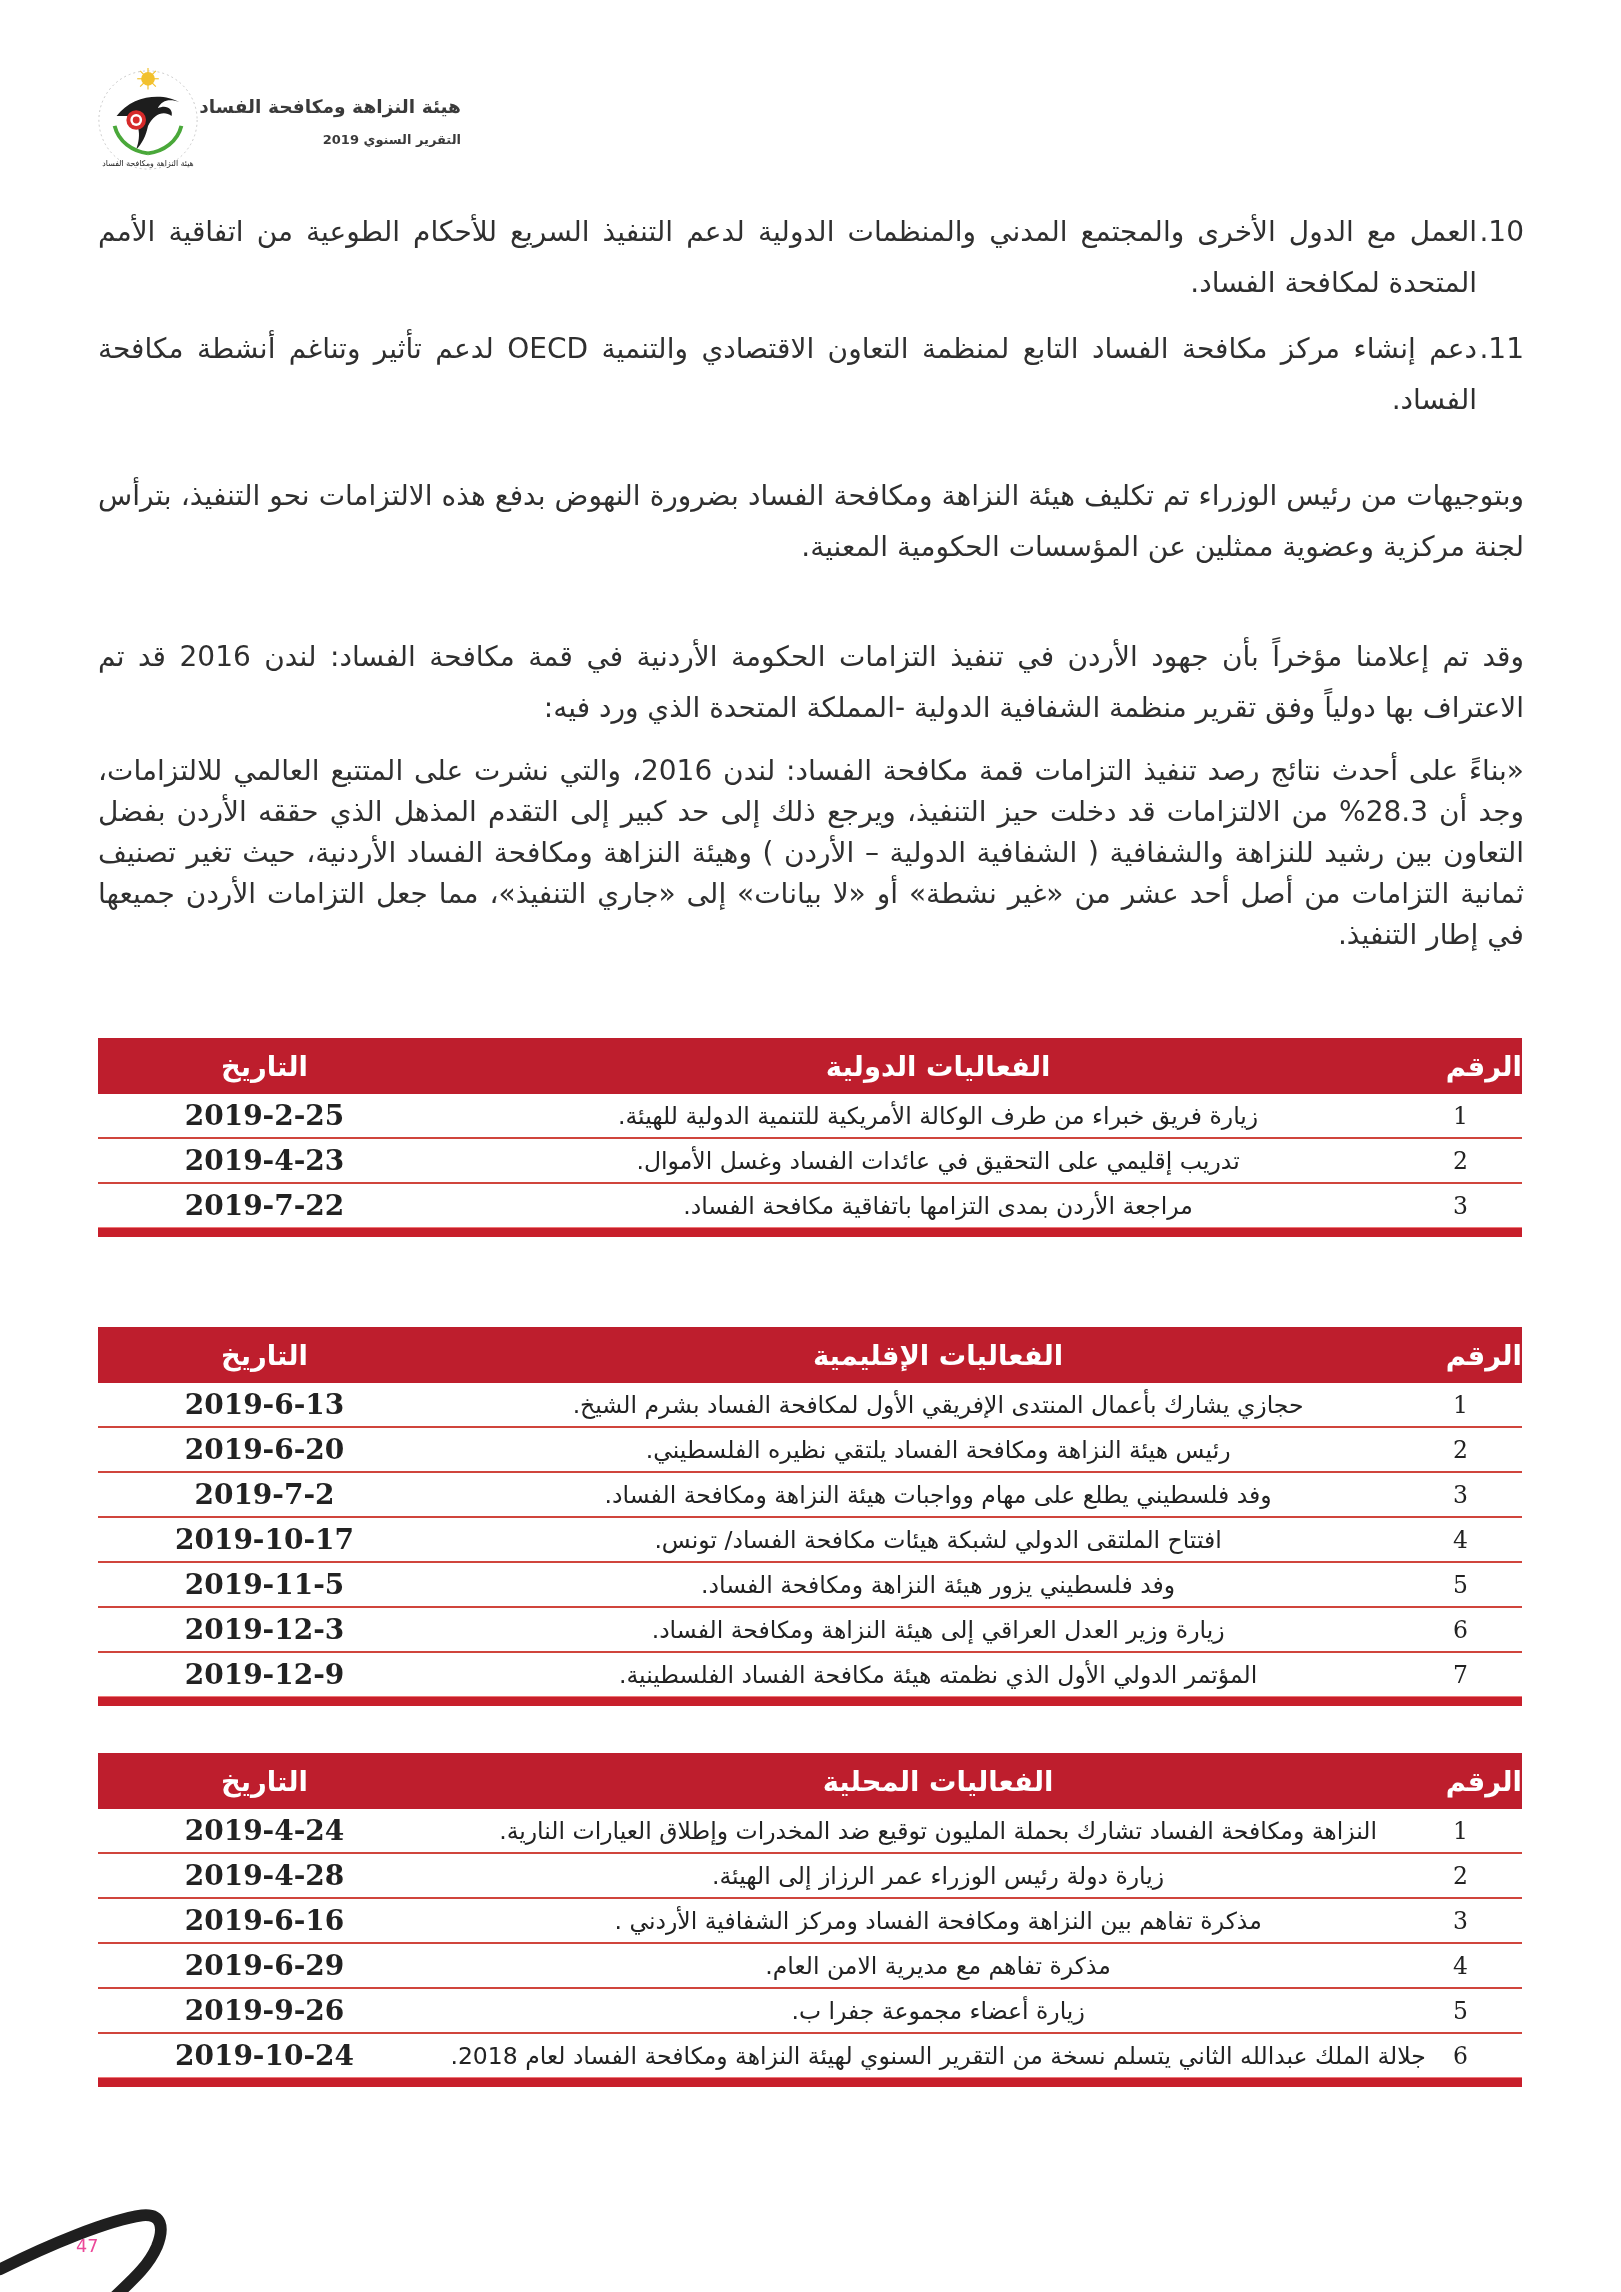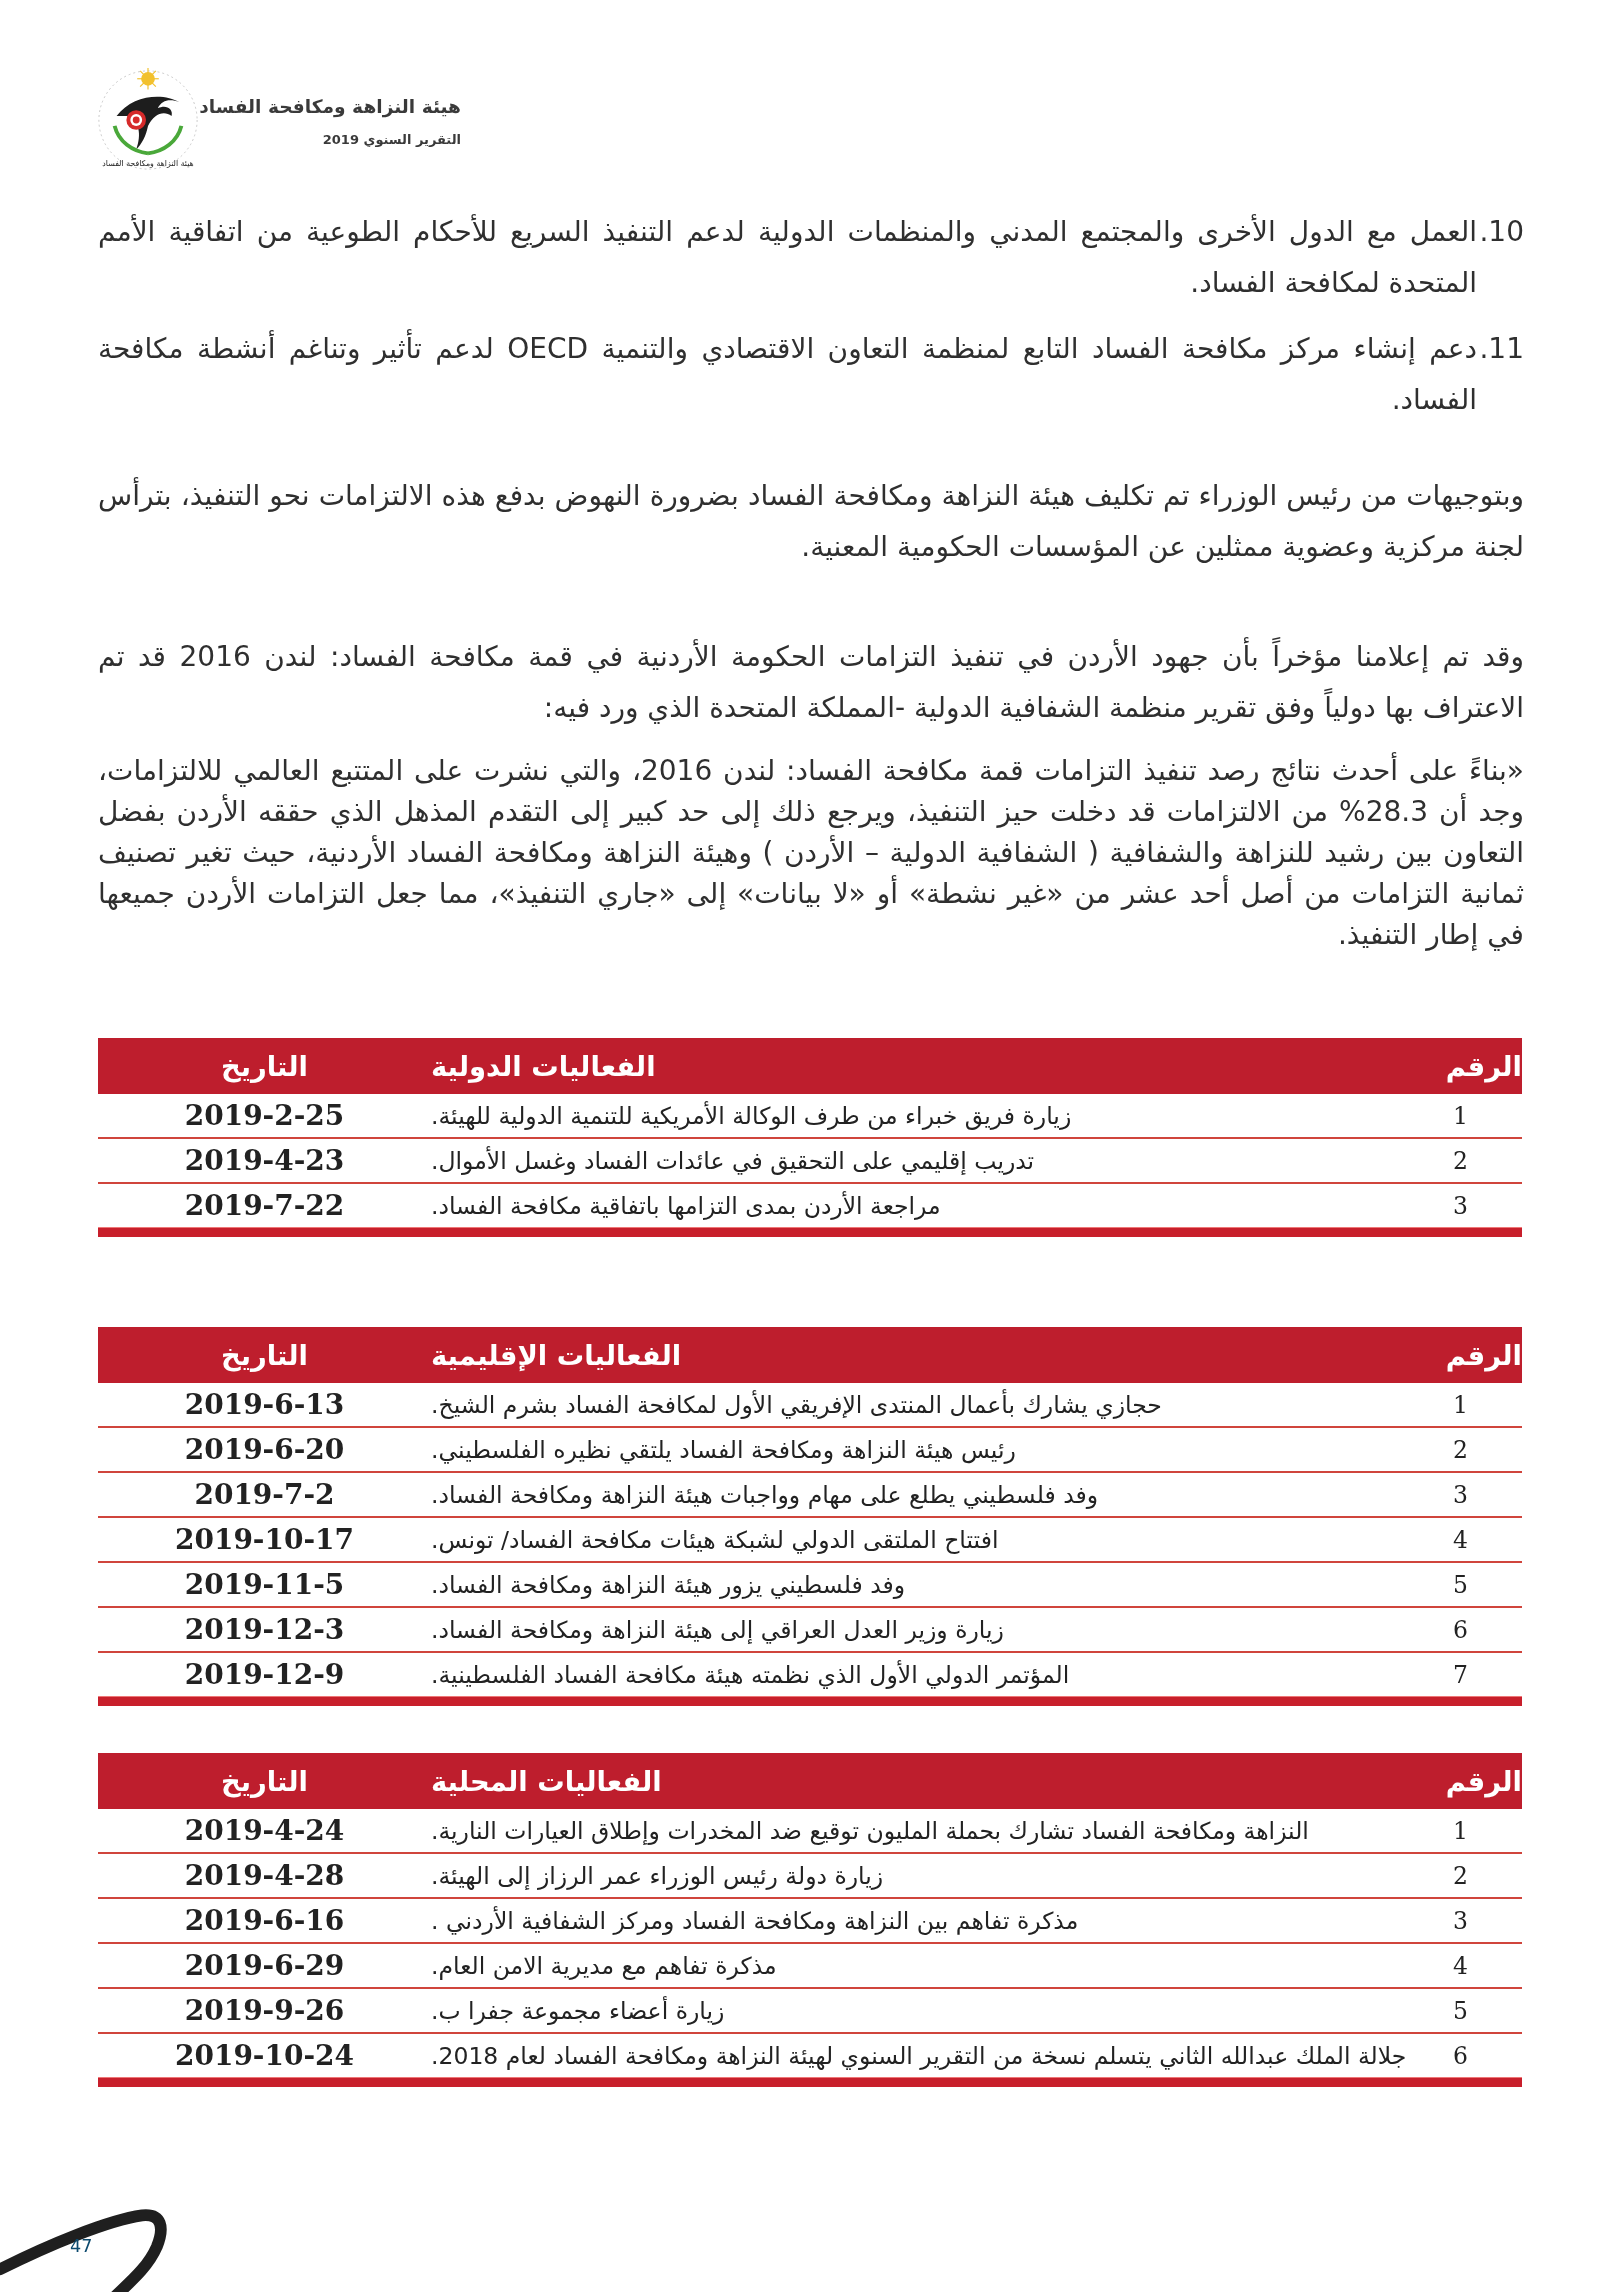--- a/index.html
+++ b/index.html
@@ -25,35 +25,35 @@
   .para1 { top:470px; }
   .para2 { top:631px; }
   .para3 { top:750px; line-height:41px; }
   .para1, .para2, .para3 { text-align-last:right; }
 
   
   .tbl { left:98px; width:1424px; direction:rtl; }
   .tbl .thead { height:56px; background:#be1e2d; color:#ffffff; display:flex; align-items:center;
                 font-weight:bold; font-size:27.4px; }
   .tbl .c-num { width:69px; text-align:left; flex:none; }
-  .tbl .c-evt { flex:1; text-align:left; padding-right:7.8px; }
+  .tbl .c-evt { flex:1; text-align:center; padding-right:7.8px; }
   .tbl .c-date { width:333px; text-align:center; flex:none; }
   .tbl .row { height:43px; display:flex; align-items:center; font-size:23.5px; color:#222;
               border-bottom:2.9px solid #d0453c; }
   .tbl .row.last { border-bottom:none; }
   .tbl .row .c-num { font-family:"DejaVu Serif", serif; font-size:23.5px; }
   .tbl .row .c-date { font-family:"DejaVu Serif", serif; font-size:28px; direction:ltr;font-weight:bold; }
   .tbl .bar { height:8.8px; background:#c81f2b; border-top:1px solid #e77; }
   .t1 { top:1038px; }
   .t2 { top:1327px; }
   .t3 { top:1753px; }
 
   
   .curve { left:0; top:2176px; width:196px; height:117px; }
-  .page-num { left:70px; top:2236px; font-family:"DejaVu Sans", sans-serif; font-size:17.6px; color:#0c4a6e; }
+  .page-num { left:76px; top:2236px; font-family:"DejaVu Sans", sans-serif; font-size:17.6px; color:#ec4899; }
 </style>
 </head>
 <body>
 
 <div class="abs logo">
   <svg width="110" height="110" viewBox="0 0 112 112">
     <circle cx="56" cy="56" r="50" fill="none" stroke="#bbb" stroke-width="0.8" stroke-dasharray="2 3"></circle>
     <g fill="#f2c12e">
         <circle cx="56" cy="14" r="7"></circle>
       </g>

